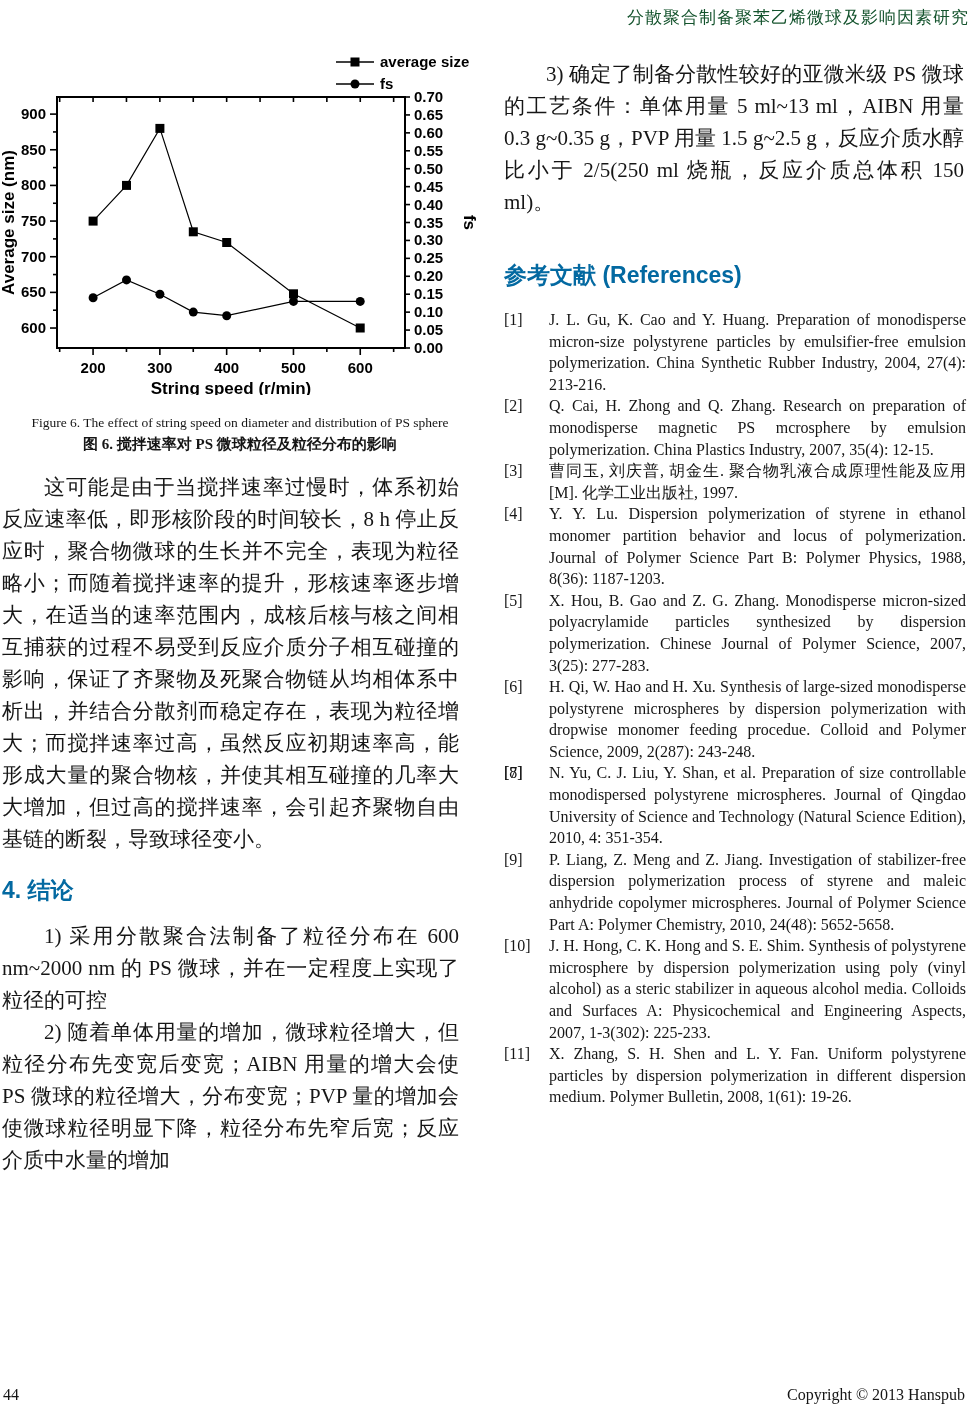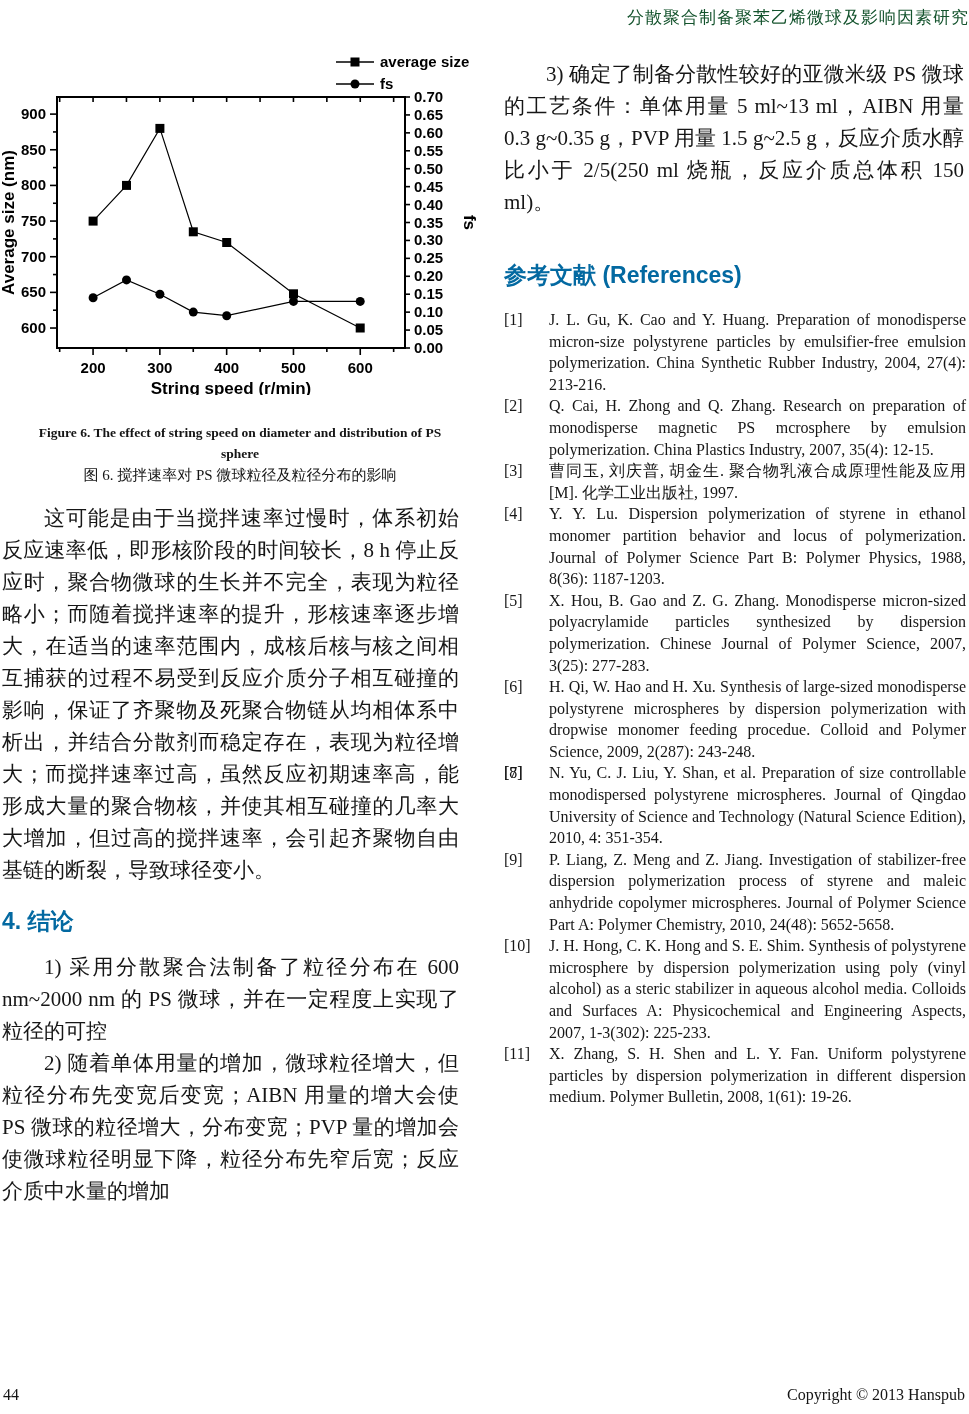--- a/index.html
+++ b/index.html
@@ -4,23 +4,23 @@
 <style>
   html,body{margin:0;padding:0;background:#ffffff;}
   .page{position:relative;width:969px;height:1414px;background:#fff;overflow:hidden;
         font-family:"Liberation Serif","DejaVu Serif",serif;color:#111;}
   .header{position:absolute;top:6px;left:0;width:100%;text-align:right;
           font-size:17px;letter-spacing:1px;color:#14532d;}
   .col-left{position:absolute;left:0px;top:50px;width:461px;}
   .col-right{position:absolute;left:502px;top:58px;width:464px;}
   .figure{width:480px;}
   svg text{font-family:"Liberation Sans","DejaVu Sans",sans-serif;fill:#000;}
-  .cap-en{margin-top:23px;text-align:center;font-weight:bold;font-size:13.5px;line-height:21px;
+  .cap-en{margin-top:13px;text-align:center;font-weight:normal;font-size:13.5px;line-height:21px;
           padding:0 21px;color:#151515;}
-  .cap-zh{text-align:center;font-weight:normal;font-size:15px;line-height:22px;color:#151515;}
+  .cap-zh{text-align:center;font-weight:bold;font-size:15px;line-height:22px;color:#151515;}
   .body{font-size:21px;line-height:32px;text-align:justify;margin:0;padding:0 2px;color:#161616;}
   .indent{text-indent:2em;}
   .para1{margin-top:16px;}
   .sec{font-family:"Liberation Sans","DejaVu Sans",sans-serif;font-size:23px;font-weight:bold;
        margin:20px 0 14px 2px;color:#0369a1;}
   .refs-head{margin:42px 0 18px 2px;}
   .refs{list-style:none;margin:0;padding:0;}
   .refs .ref{position:relative;padding-left:47px;font-size:16px;line-height:21.6px;
              text-align:justify;color:#161616;}
   .refs .ref .lbl{position:absolute;left:2px;top:0;}

